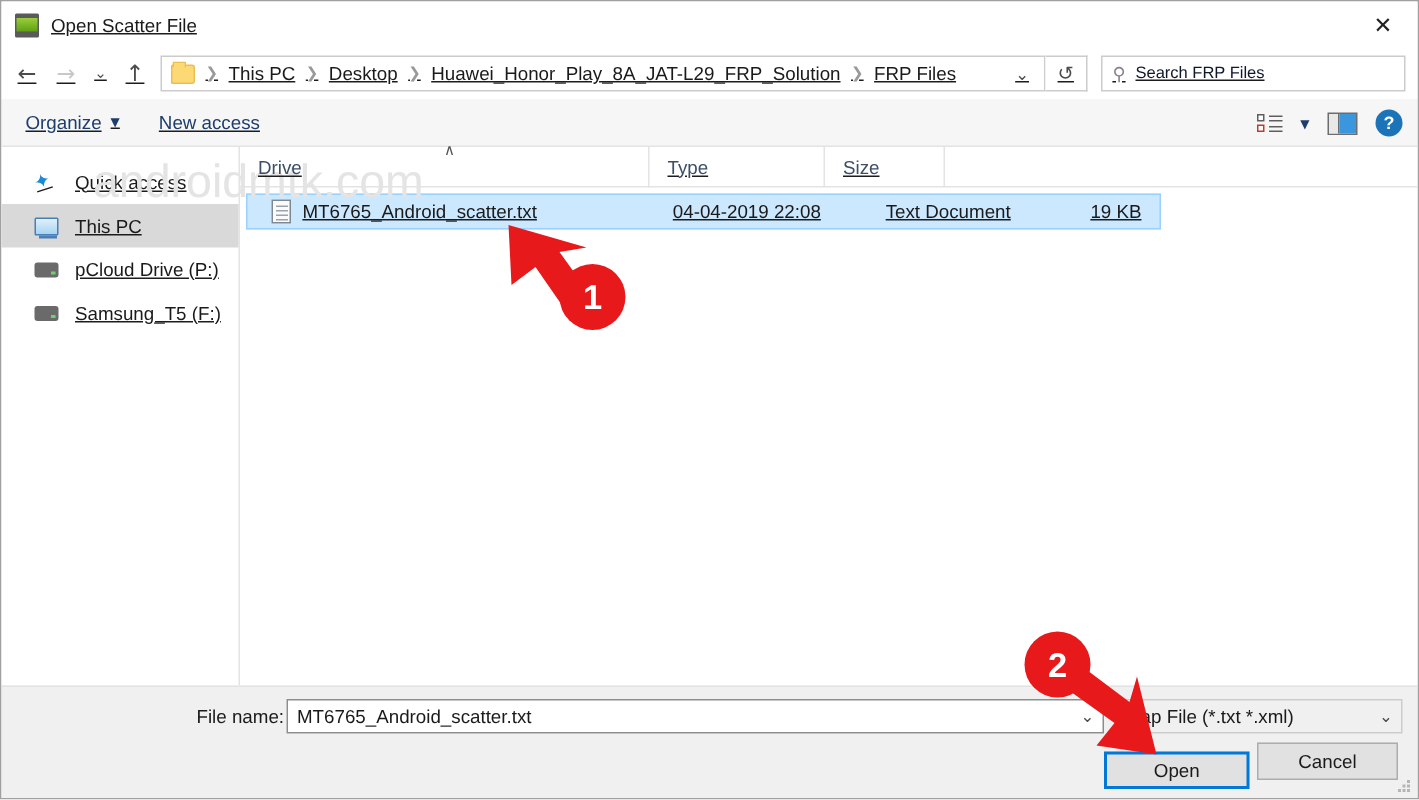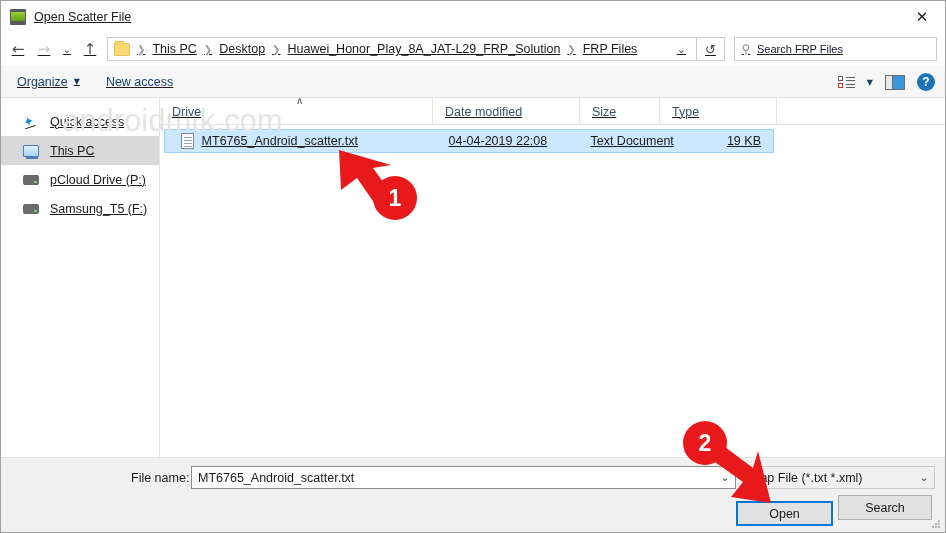--- a/index.html
+++ b/index.html
@@ -368,23 +368,22 @@
           </span>
         <span>Samsung_T5 (F:)</span>
       </div>
     </div>
 
     <div id="filepane">
       <div id="watermark">androidmtk.com</div>
 
       <div id="colheader">
         <div class="col" id="col-name">Drive</div>
-        <div class="col" id="col-date">Date modified</div>
+        <div class="col" id="col-type">Type</div>
         <div class="col" id="col-size">Size</div>
-        <div class="col" id="col-type">Type</div>
         <div id="sort-indicator">∧</div>
       </div>
 
       <div id="filerow">
         <div id="file-icon"></div>
         <div id="file-name">MT6765_Android_scatter.txt</div>
         <div id="file-date">04-04-2019 22:08</div>
         <div id="file-type">Text Document</div>
         <div id="file-size">19 KB</div>
       </div>
@@ -399,21 +398,21 @@
     <span id="filename-value">MT6765_Android_scatter.txt</span>
     <span id="filename-caret">⌄</span>
   </div>
 
   <div id="filter-dropdown">
     <span id="filter-value">Map File (*.txt *.xml)</span>
     <span id="filter-caret">⌄</span>
   </div>
 
   <div id="open-button">Open</div>
-  <div id="cancel-button">Search</div>
+  <div id="cancel-button">Cancel</div>
 
   <div id="resize-grip">
     <i style="left:6px;top:0;"></i>
     <i style="left:3px;top:3px;"></i>
       <i style="left:6px;top:3px;"></i>
     <i style="left:0;top:6px;"></i>
       <i style="left:3px;top:6px;"></i>
       <i style="left:6px;top:6px;"></i>
   </div>
 

